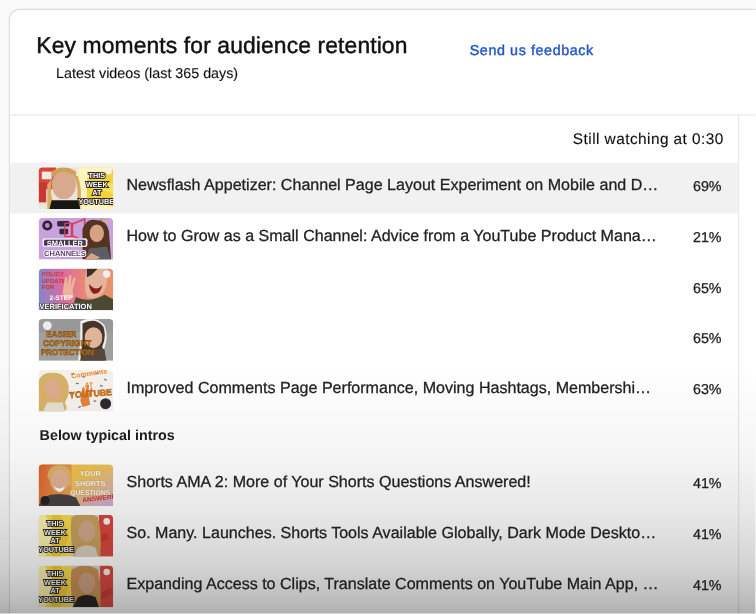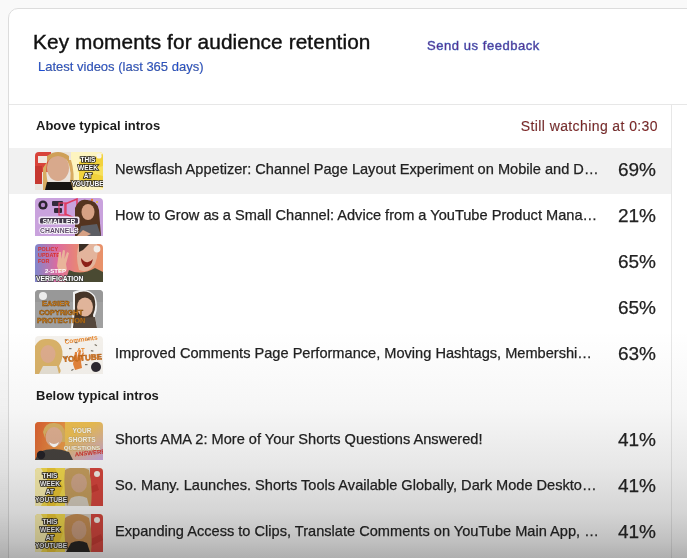--- a/index.html
+++ b/index.html
@@ -1,44 +1,43 @@
 <!DOCTYPE html>
 <html><head>
 <meta charset="utf-8">
 <style>
 html,body{margin:0;padding:0;}
 body{width:687px;height:558px;background:#f9f9f9;font-family:"Liberation Sans",sans-serif;overflow:hidden;position:relative;}
 #page{position:absolute;left:0;top:0;width:687px;height:558px;overflow:hidden;filter:blur(0.7px);}
 .card{position:absolute;left:8px;top:8px;width:700px;height:570px;background:#fff;border:1px solid #dcdcdc;border-top-left-radius:10px;box-sizing:border-box;}
 .title{position:absolute;left:33px;top:31.5px;font-size:20.8px;letter-spacing:0.1px;color:#111;font-weight:400;-webkit-text-stroke:0.4px #111;line-height:20px;white-space:pre;}
-.feedback{position:absolute;left:427px;top:39px;font-size:13px;font-weight:400;letter-spacing:0.55px;color:#701a75;-webkit-text-stroke:0.45px #3466c3;line-height:13px;white-space:pre;}
-.subtitle{position:absolute;left:38px;top:60px;font-size:13px;color:#1d4ed8;-webkit-text-stroke:0.2px #666;line-height:13px;white-space:pre;}
+.feedback{position:absolute;left:427px;top:39px;font-size:13px;font-weight:400;letter-spacing:0.55px;color:#1d4ed8;-webkit-text-stroke:0.45px #3466c3;line-height:13px;white-space:pre;}
+.subtitle{position:absolute;left:51px;top:60px;font-size:13px;color:#000000;-webkit-text-stroke:0.2px #666;line-height:13px;white-space:pre;}
 .divider{position:absolute;left:9px;top:104px;width:678px;height:1px;background:#e7e7e7;}
 .vline{position:absolute;left:671px;top:104px;width:1px;height:454px;background:#e7e7e7;}
 .sechead{position:absolute;left:36px;font-size:13px;font-weight:700;color:#1b1b1b;line-height:13px;white-space:pre;}
-.watch{position:absolute;right:29px;top:119px;font-size:14px;letter-spacing:0.4px;color:#7f1d1d;-webkit-text-stroke:0.2px #636363;line-height:14px;white-space:pre;}
+.watch{position:absolute;right:29px;top:119px;font-size:14px;letter-spacing:0.4px;color:#000000;-webkit-text-stroke:0.2px #636363;line-height:14px;white-space:pre;}
 .row{position:absolute;left:9px;width:662px;height:46px;}
 .row.hl{background:#f1f1f1;}
 .thumb{position:absolute;left:26px;top:4px;width:68px;height:46px;border-radius:4px;overflow:hidden;}
 .rtitle{position:absolute;left:106px;top:14px;width:492px;font-size:14.6px;letter-spacing:0px;color:#222;-webkit-text-stroke:0.25px #222;line-height:15px;white-space:nowrap;overflow:hidden;text-overflow:ellipsis;}
-.pct{position:absolute;right:15px;top:14px;font-size:19px;color:#222;-webkit-text-stroke:0.25px #222;line-height:15px;}
+.pct{position:absolute;right:15px;top:14px;font-size:13px;color:#222;-webkit-text-stroke:0.25px #222;line-height:15px;}
 .fade{position:absolute;left:0;top:330px;width:687px;height:228px;z-index:20;pointer-events:none;
   background:linear-gradient(to bottom, rgba(20,20,20,0) 0%, rgba(20,20,20,0.04) 35%, rgba(20,20,20,0.10) 60%, rgba(20,20,20,0.18) 80%, rgba(20,20,20,0.27) 93%, rgba(20,20,20,0.34) 100%);}
 svg{display:block;}
 </style>
 </head>
 <body>
 <div id="page">
   <div class="card"></div>
   <div class="title">Key moments for audience retention</div>
   <div class="feedback">Send us feedback</div>
   <div class="subtitle">Latest videos (last 365 days)</div>
   <div class="divider"></div>
   <div class="vline"></div>
-  <div class="sechead" style="top:119px;">Above typical intros</div>
   <div class="watch">Still watching at 0:30</div>
 
   <div class="row hl" style="top:148px;">
     <div class="thumb" id="t1">
         <svg width="68" height="38" viewBox="0 0 68 38">
       <rect width="68" height="38" fill="#eae4dd"></rect>
       <rect x="0" y="0" width="16" height="20" fill="#d8433a"></rect>
       <rect x="3" y="4" width="9" height="7" fill="#f0e8e2"></rect>
       <rect x="0" y="14" width="7" height="18" fill="#c63830"></rect>
       <rect x="36" width="32" height="38" fill="#f7e05c"></rect>

